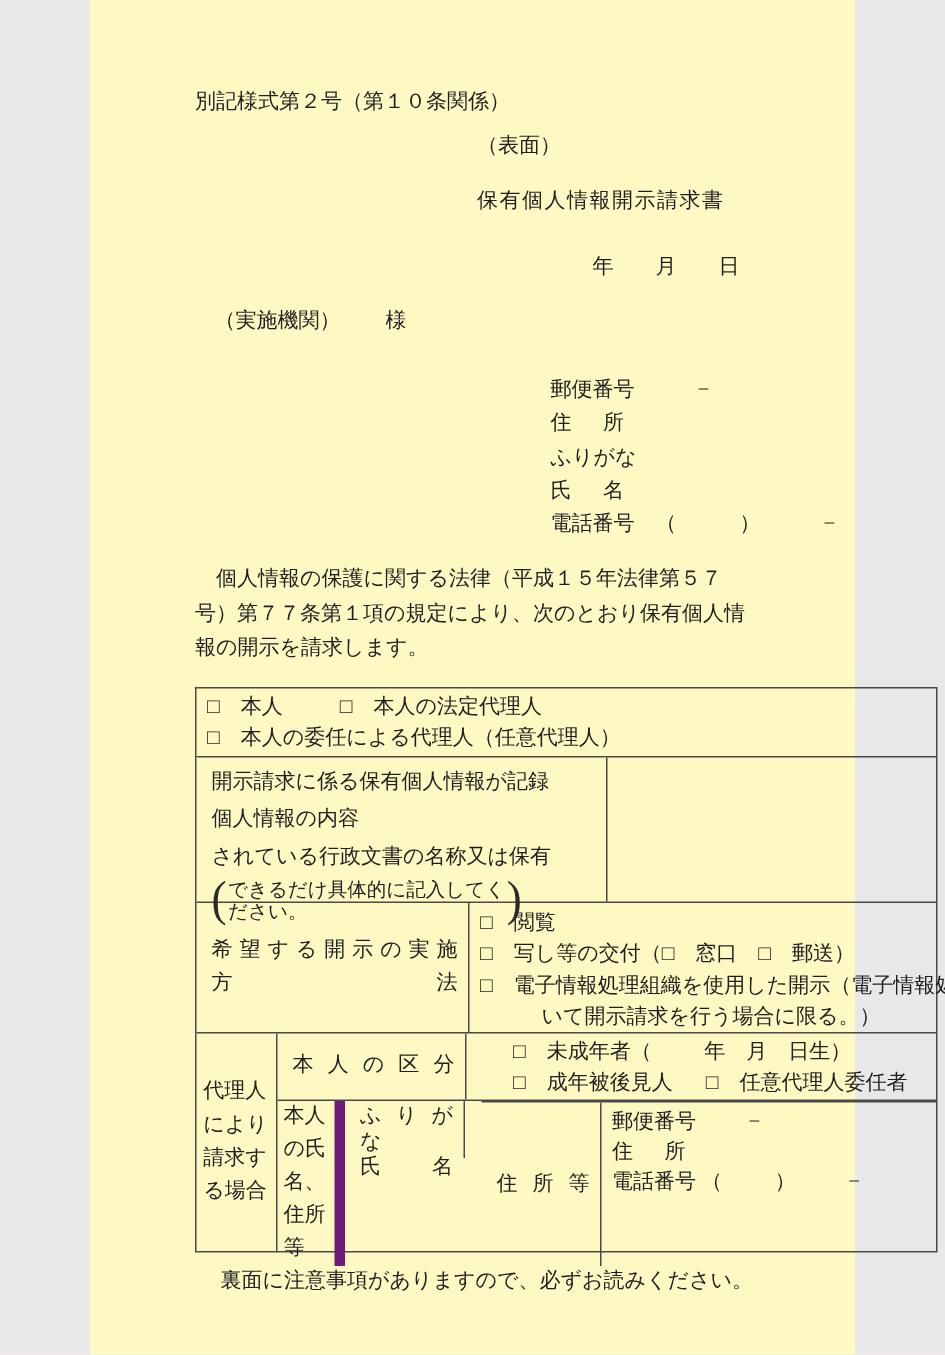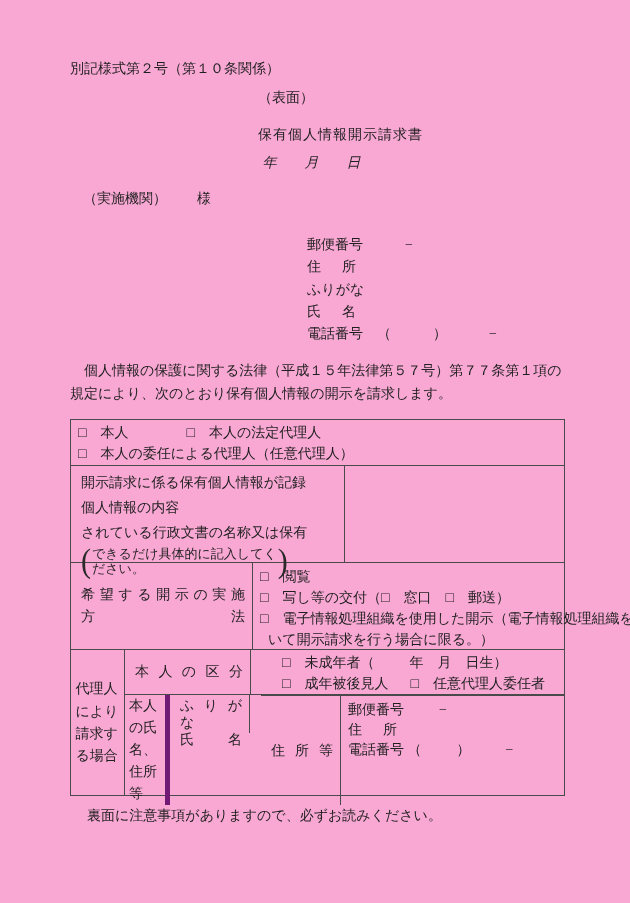--- a/index.html
+++ b/index.html
@@ -1,31 +1,31 @@
 <!DOCTYPE html>
 <html><head>
 <meta charset="utf-8">
 <style>
   html,body{margin:0;padding:0;background:#e8e8e8;}
   .page{
     position:relative;
-    width:630px;height:903px;
+    width:510px;height:903px;
     margin:0 auto;
-    background:#f9a8d4;
+    background:#fef9c3;
     box-sizing:border-box;
     padding:58px 65px 0 70px;
     font-family:"Liberation Serif","DejaVu Serif",serif;
     font-size:14px;
     color:#1f1f1f;
     line-height:22px;
   }
   .form-number{white-space:pre;}
   .side-label{margin-left:188px;margin-top:7px;}
   .doc-title{margin-left:188px;margin-top:15px;letter-spacing:1px;}
-  .date-line{text-align:center;padding-right:12px;margin-top:6px;white-space:pre;font-style:italic;}
+  .date-line{text-align:right;padding-right:12px;margin-top:22px;white-space:pre;}
   .recipient{margin-top:14px;margin-left:13px;}
   .recipient .sama{margin-left:30px;}
   .applicant{margin-top:24px;margin-left:237px;}
   .applicant .fline{white-space:pre;line-height:22.3px;}
   .intro{margin:14px 0 0 0;line-height:23px;text-indent:14px;}
   
   .tbl{
     margin-top:14px;
     width:495px;
     border:1px solid #4a4a4a;
@@ -37,44 +37,44 @@
     box-sizing:border-box;
     border-right:1px solid #4a4a4a;
     padding:0 7px 0 10px;
     display:flex;flex-direction:column;justify-content:center;
   }
   .just{text-align:justify;text-align-last:justify;}
   .w-narrow{width:182px;}
   .w-wide{width:274px;}
   .content{flex:1;box-sizing:border-box;padding:2px 4px 0 7px;min-width:0;}
   .cbline{display:flex;line-height:21px;white-space:pre;}
-  .gap38{gap:58px;align-items:center;}
+  .gap38{gap:38px;align-items:center;}
   .gap22{gap:22px;text-align:right;}
   .r1{height:45px;}
   .r2{height:97px;gap:35px;}
   .r2 .lbl{justify-content:flex-start;padding-top:4px;line-height:25px;}
   .r3{height:87px;}
   .r3 .content{padding-top:3px;}
   .r3 .cbline{line-height:21px;}
-  .hang{padding-left:8px;}
+  .hang{padding-left:8px;justify-content:center;}
   .note{display:flex;align-items:center;line-height:15px;font-size:13px;margin-top:1px;}
   .note .paren{font-size:30px;font-weight:400;line-height:30px;transform:scaleY(1.1);color:#2a2a2a;}
   .note .ntxt{padding:0 1px;}
   .r4{height:146px;}
   .r4-outer{
     width:54px;box-sizing:border-box;border-right:1px solid #4a4a4a;
     display:flex;align-items:center;justify-content:center;
   }
   .r4-outer .vwrap{width:44px;word-break:break-all;line-height:22.4px;}
   .r4-rest{flex:1;display:flex;flex-direction:column;min-width:0;}
   .r4a{height:46px;display:flex;gap:24px;}
   .r4a-lbl{width:126px;}
   .r4bc{flex:1;display:flex;border-top:1px solid #4a4a4a;}
   .r4-col2{
-    width:45px;box-sizing:border-box;border-right:5px solid #701a75;
+    width:45px;box-sizing:border-box;border-right:7px solid #701a75;
     display:flex;align-items:center;padding-left:4px;font-family:Liberation Mono, monospace;
   }
   .r4-col2 .vwrap{width:41px;word-break:break-all;line-height:22px;}
   .r4-col34{flex:1;display:flex;flex-direction:row;min-width:0;}
   .r4b{height:38px;display:flex;}
   .r4b-lbl{width:80px;line-height:17px;padding-top:2px;justify-content:flex-start;}
   .r4c{flex:1;display:flex;border-top:1px solid #4a4a4a;}
   .r4c-lbl{width:80px;}
   .r4c .content{padding-top:4px;}
   .r4c .fline{white-space:pre;line-height:20px;}

